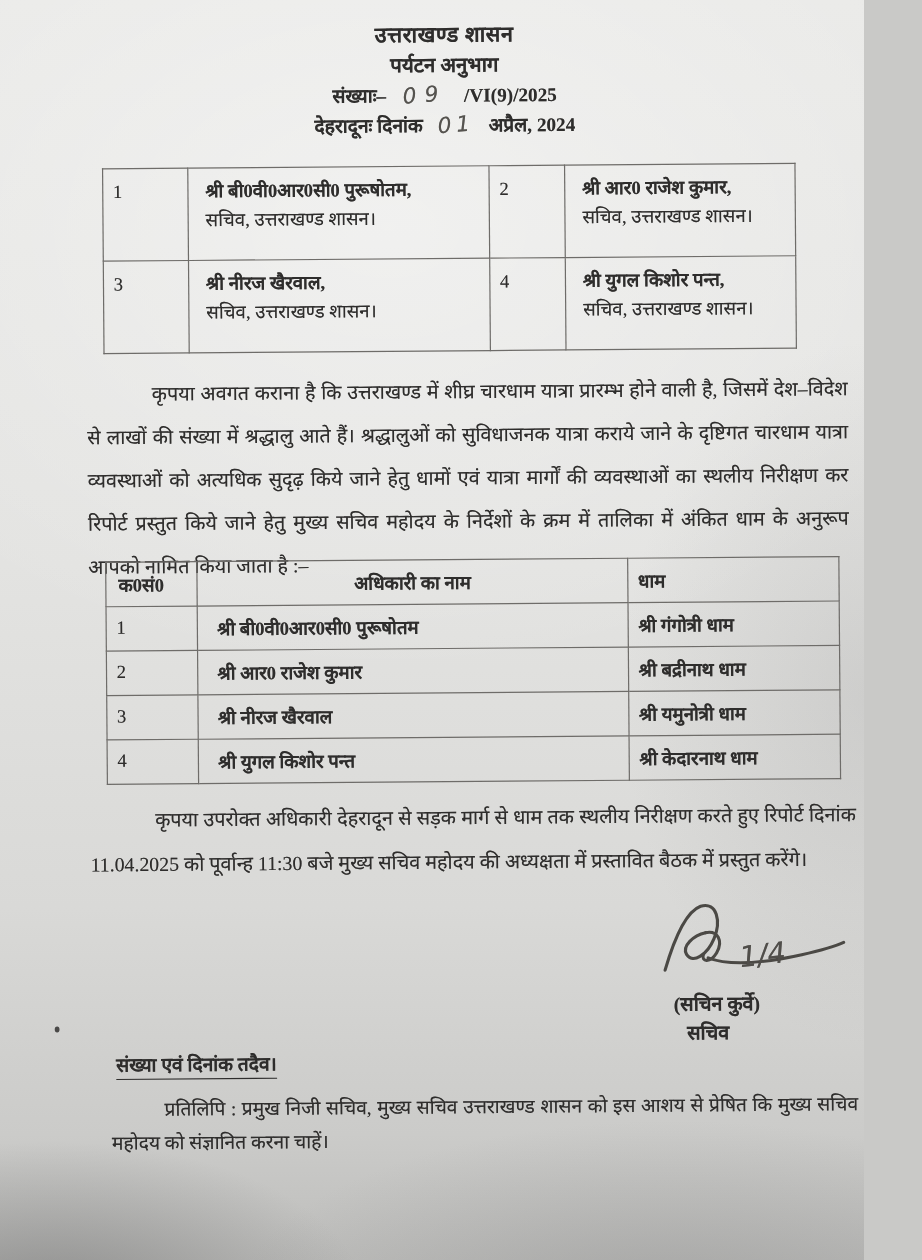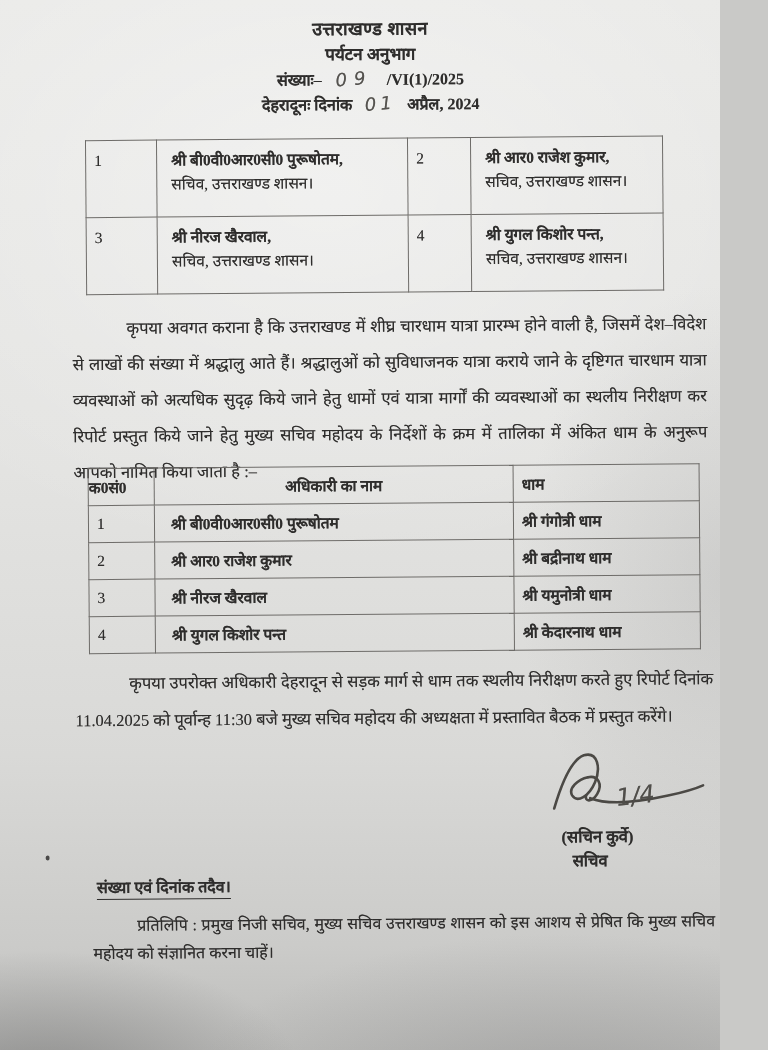--- a/index.html
+++ b/index.html
@@ -41,21 +41,21 @@
   .t1 td{font-size:15.5px;line-height:1.55;}
   .t1 .c-num{width:62px;padding:8px 0 0 8px;}
   .t1 .c-num2{width:54px;padding:8px 0 0 8px;}
   .t1 .c-name{width:232px;padding:8px 4px 20px 14px;}
   .t1 .c-name2{padding:8px 4px 20px 14px;}
   .t1 .nm{display:block;font-weight:bold;}
   .t1 .ds{display:block;}
 
   .t2{left:88px;top:466px;width:612px;}
   .t2 th,.t2 td{font-size:15.5px;height:34px;vertical-align:middle;}
-  .t2 .h-num{width:64px;text-align:left;padding-left:0;font-weight:bold;}
+  .t2 .h-num{width:64px;text-align:left;padding-left:10px;font-weight:bold;}
   .t2 .h-name{width:356px;text-align:center;font-weight:bold;}
   .t2 .h-dham{text-align:left;padding-left:8px;font-weight:bold;}
   .t2 .d-num{padding-left:8px;}
   .t2 .d-name{padding-left:16px;font-weight:bold;}
   .t2 .d-dham{padding-left:8px;font-weight:bold;}
 
   
   .para{font-size:16.5px;text-align:justify;}
   .p1{left:74px;top:292px;width:634px;line-height:36px;text-indent:54px;}
   .p2{left:74px;top:646px;width:638px;line-height:37px;text-indent:54px;}
@@ -78,21 +78,21 @@
 
 <div class="sheet">
   <div class="content ink">
 
     <div class="abs hdr">
       <div class="hdr-l1">उत्तराखण्ड शासन</div>
       <div class="hdr-l2">पर्यटन अनुभाग</div>
       <div class="hdr-line">
         <span>संख्याः–</span>
         <span class="handwrite">09</span>
-        <span>/VI(1)/2025</span>
+        <span>/VI(9)/2025</span>
       </div>
       <div class="hdr-line">
         <span>देहरादूनः दिनांक</span>
         <span class="handwrite hw-small">01</span>
         <span>अप्रैल, 2024</span>
       </div>
     </div>
 
     <table class="abs t1">
       <tbody>

